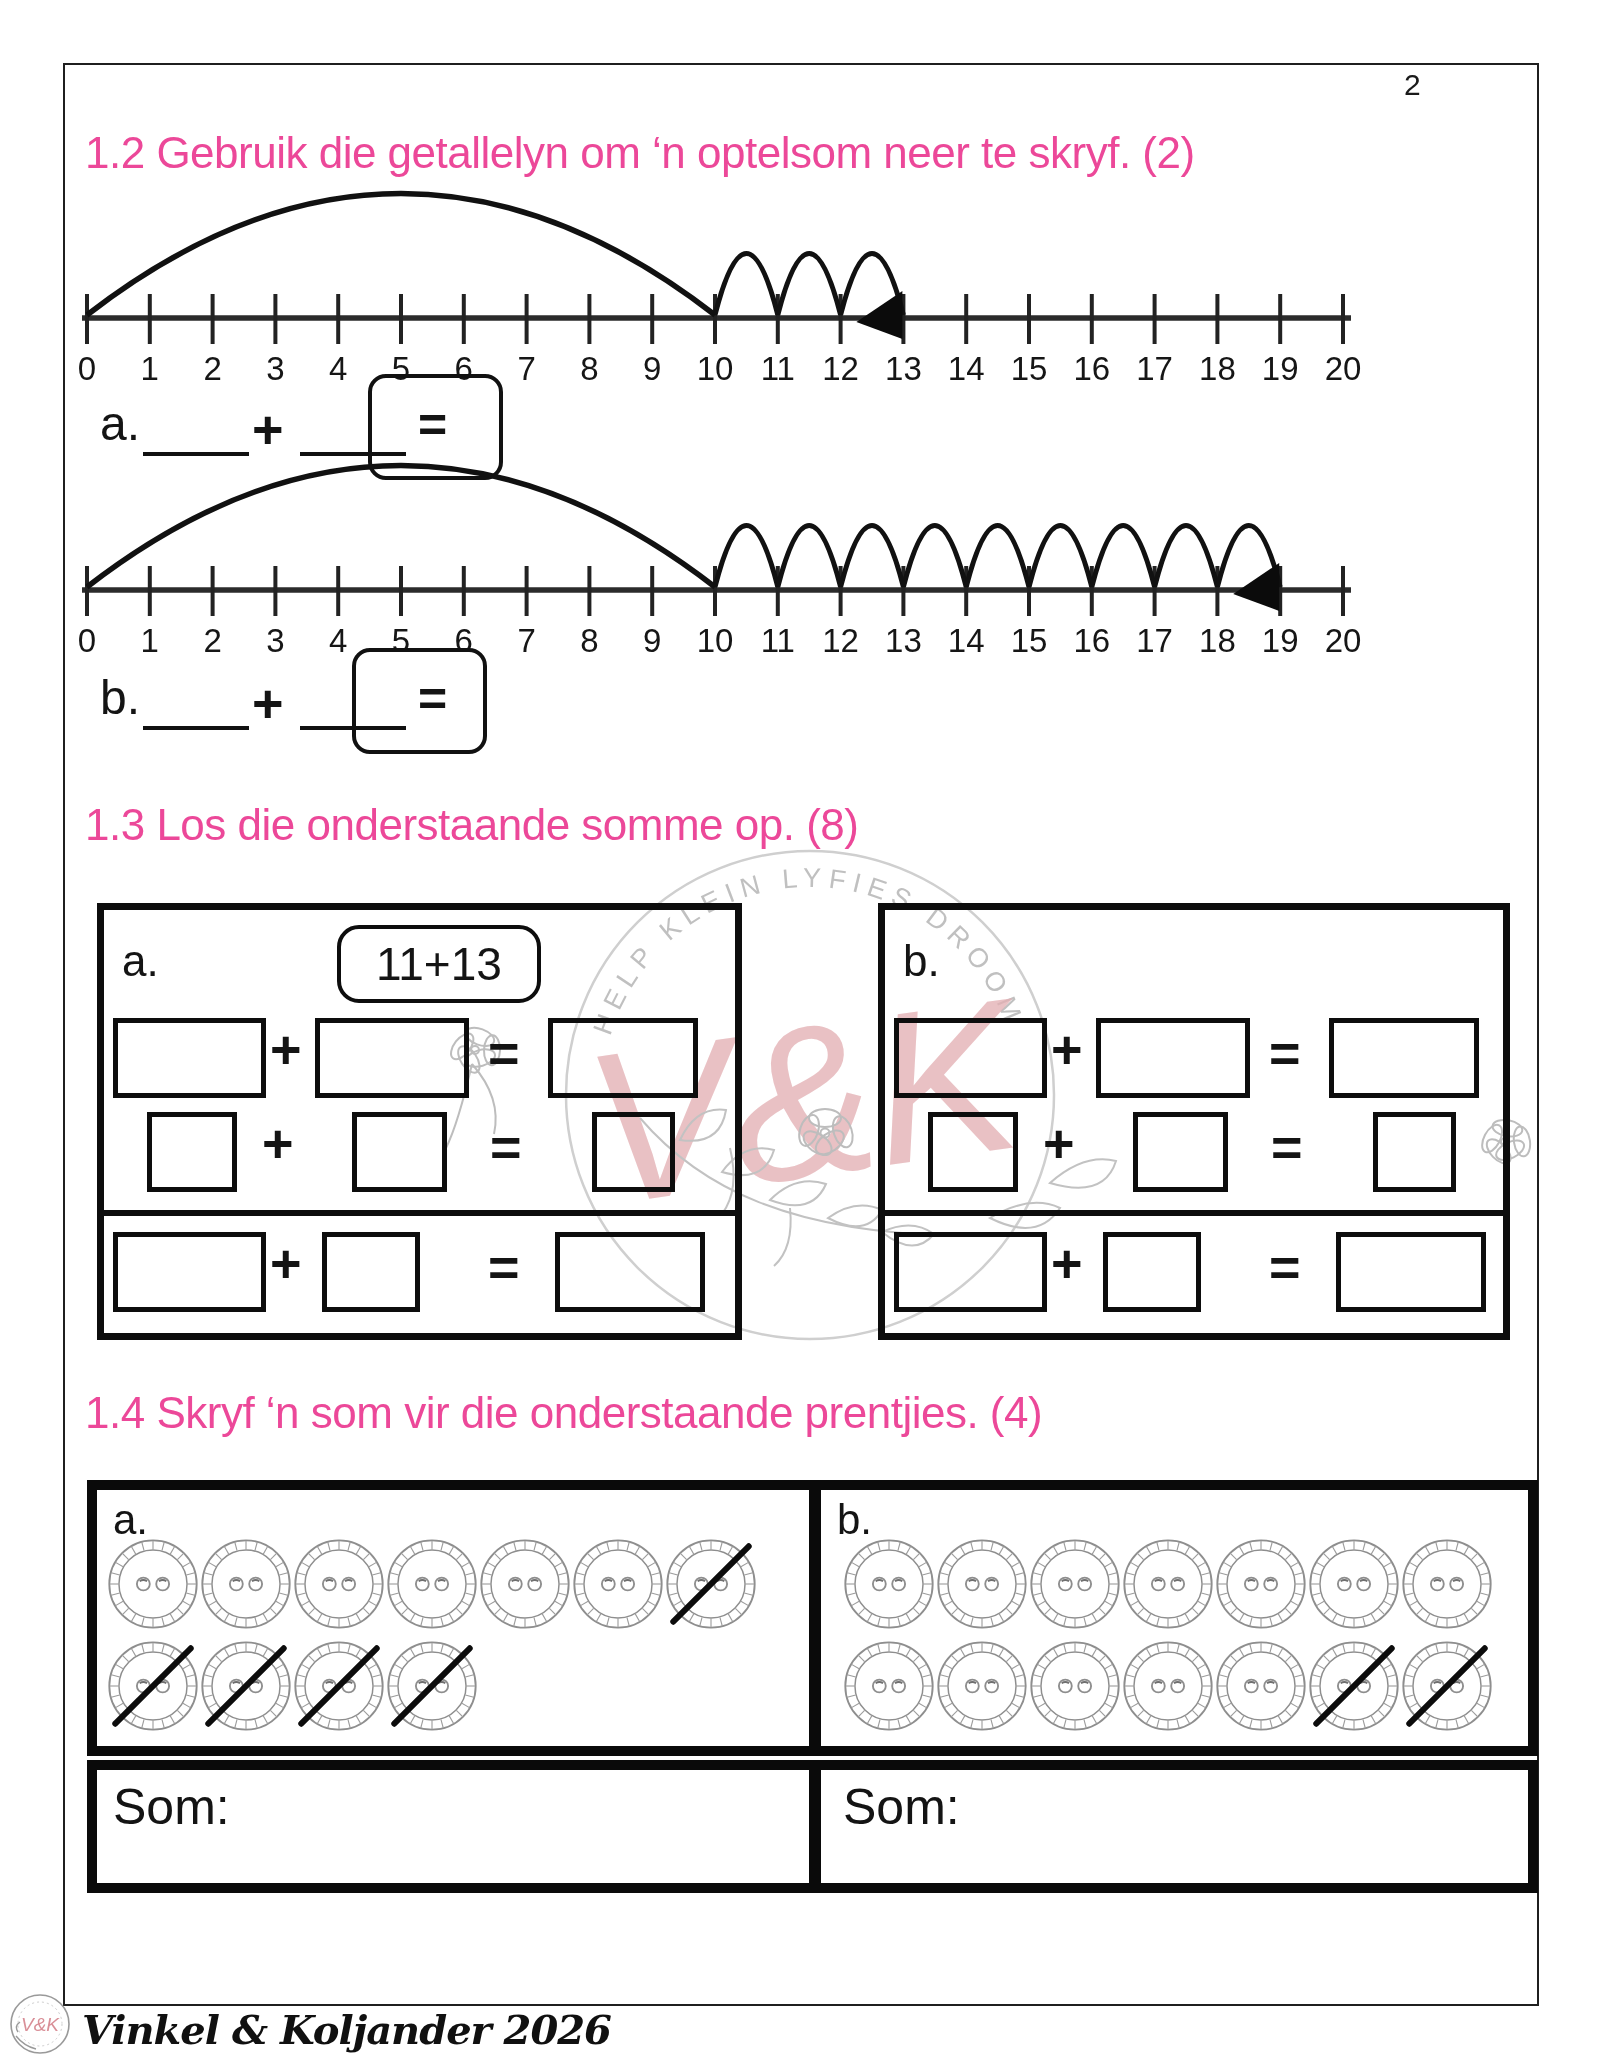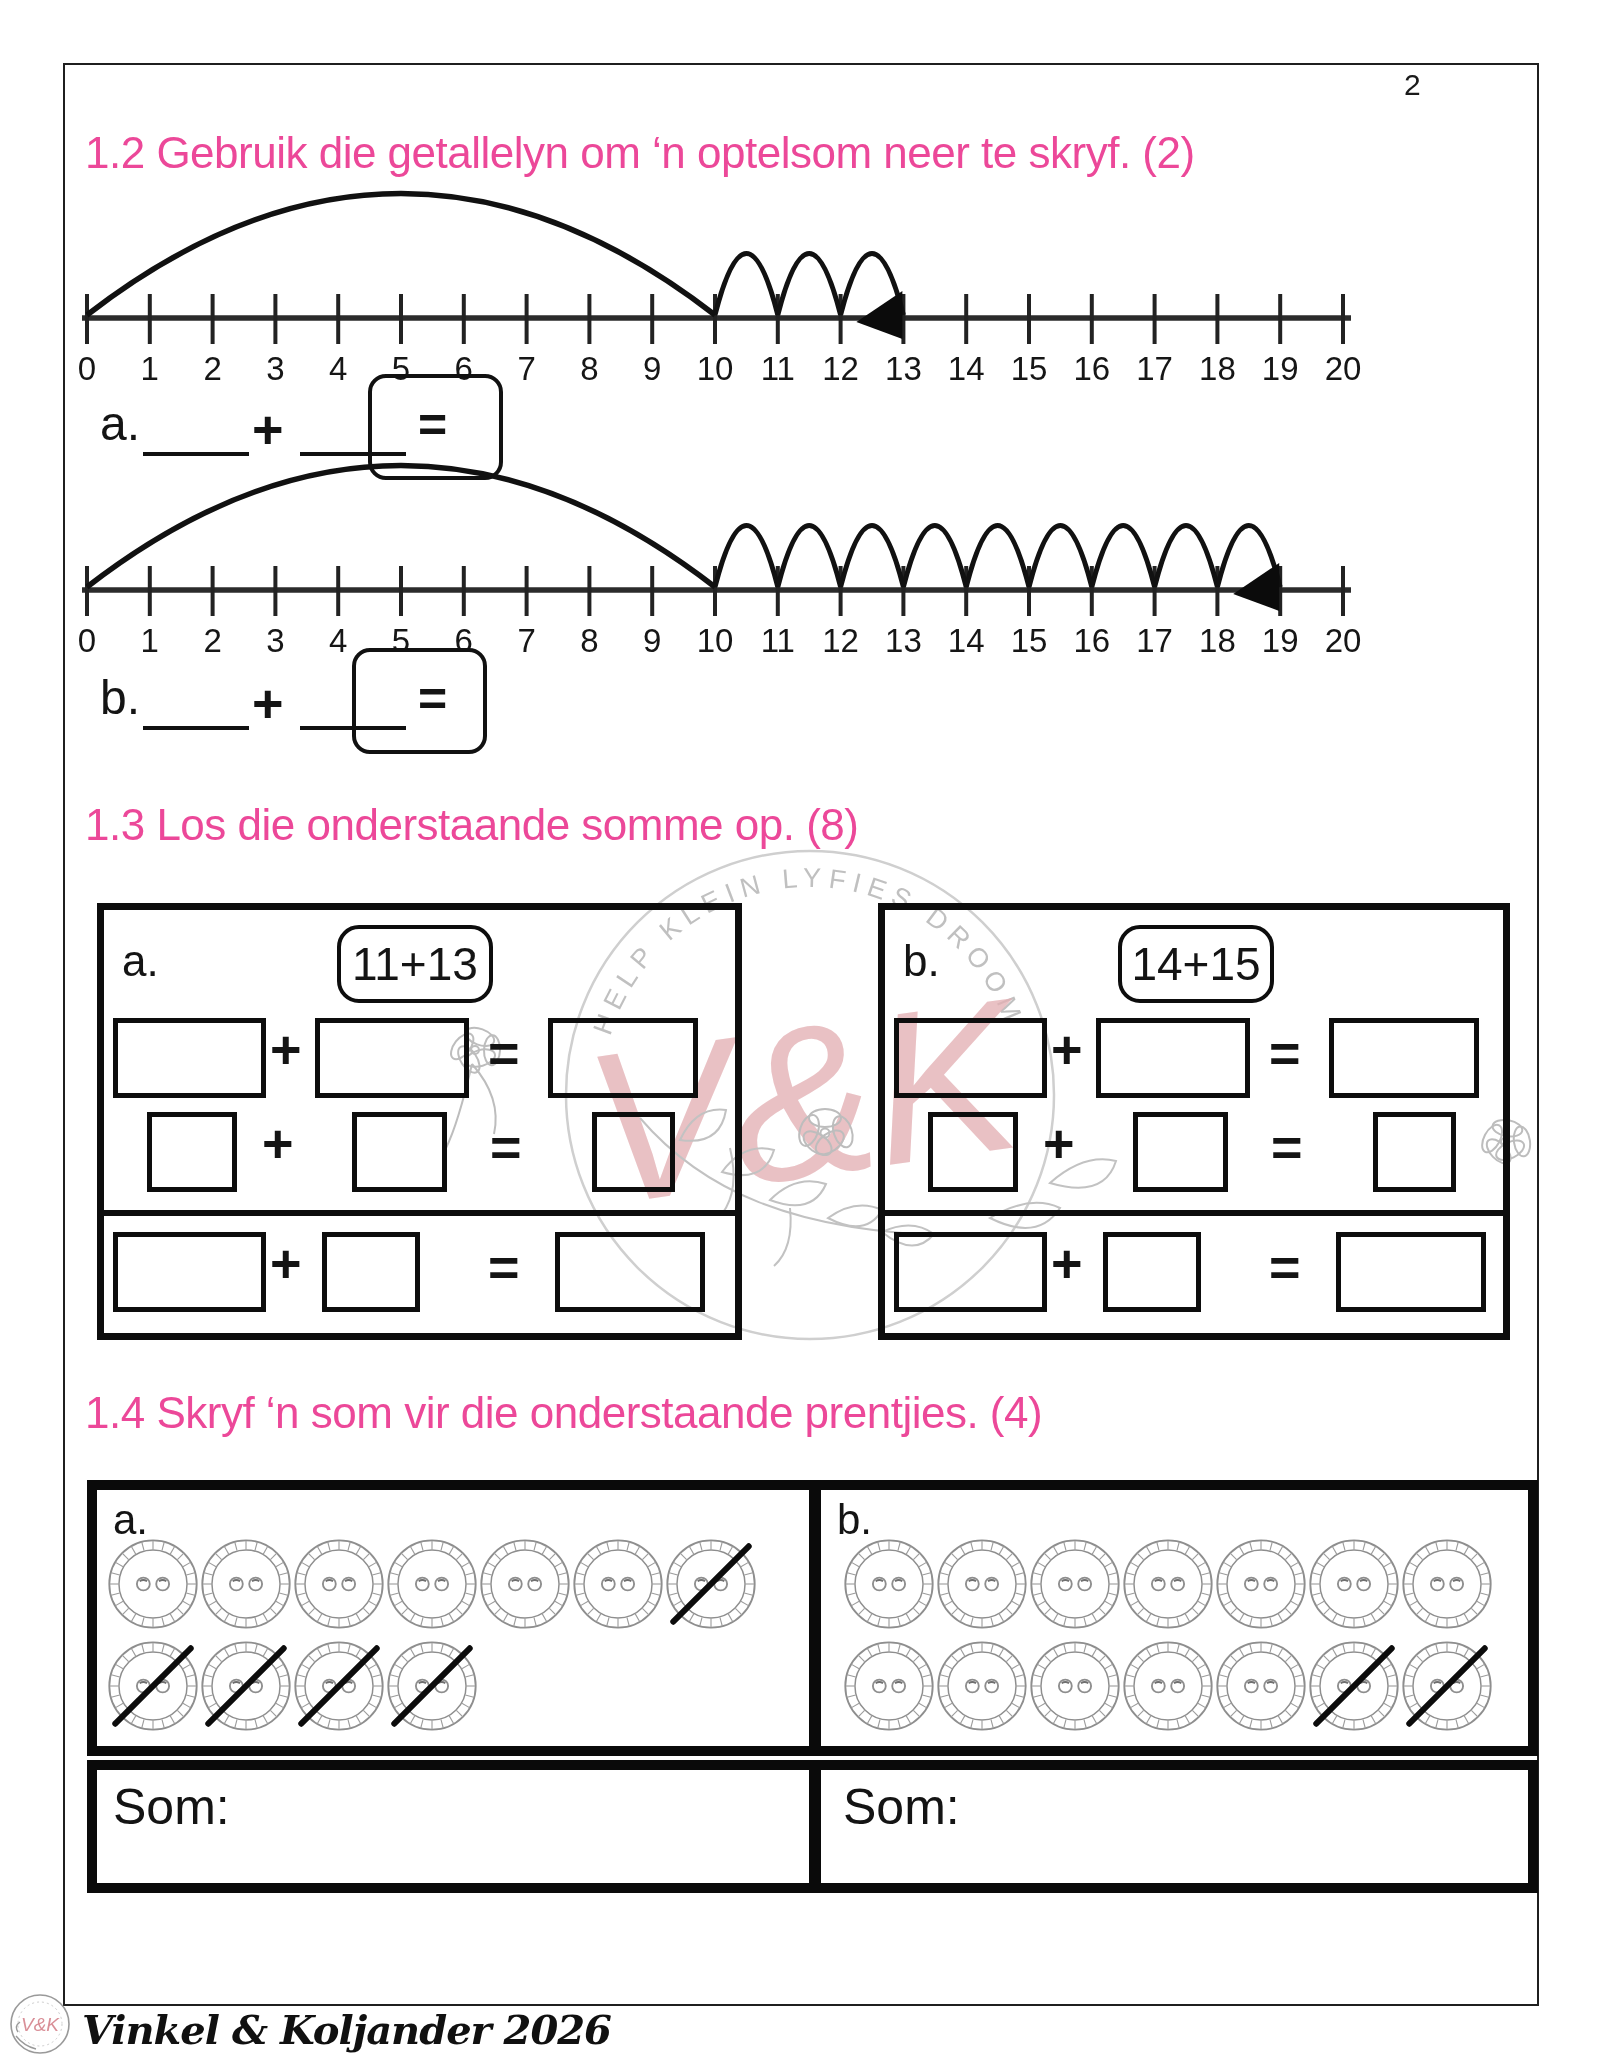--- a/index.html
+++ b/index.html
@@ -13,21 +13,21 @@
   .heading{font-size:44px;letter-spacing:-0.5px;color:#ec4899;white-space:nowrap;}
   
   .ans-label{font-size:48px;}
   .blank{height:0;border-bottom:4px solid #111;}
   .op-plus{font-size:54px;font-weight:600;}
   .op-eq{font-size:50px;font-weight:700;}
   .ans-box{border:4px solid #111;border-radius:18px;background:transparent;}
   
   .sumbox{position:absolute;height:437px;border:7px solid #0d0d0d;background:transparent;box-sizing:border-box;}
   .sumbox .sb-label{position:absolute;left:18px;top:26px;font-size:44px;}
-  .sumbox .sb-pill{position:absolute;left:233px;top:15px;width:156px;height:78px;border:4px solid #0d0d0d;
+  .sumbox .sb-pill{position:absolute;left:233px;top:15px;width:204px;height:78px;border:4px solid #0d0d0d;
     border-radius:22px;display:flex;align-items:center;justify-content:center;font-size:46px;box-sizing:border-box;}
   .cellbox{position:absolute;height:80px;border:5px solid #0d0d0d;background:transparent;box-sizing:border-box;}
   .sb-op{position:absolute;font-size:54px;font-weight:700;line-height:1;}
   .sb-divider{position:absolute;left:0;width:100%;height:6px;background:#0d0d0d;}
   
   .box14{position:absolute;left:87px;width:1451px;border:10px solid #0a0a0a;box-sizing:border-box;background:#fff;}
   .vdiv{position:absolute;top:0;bottom:0;left:712px;width:12px;background:#0a0a0a;}
   .cell-label{position:absolute;top:6px;font-size:42px;}
   .btn-row{position:absolute;display:flex;gap:1px;}
   .som-label{position:absolute;top:8px;font-size:50px;text-align:center;}
@@ -240,23 +240,20 @@
 
   <div class="cellbox" style="left:9px;top:322px;width:153px;"></div>
   <div class="sb-op" style="left:166px;top:326px;">+</div>
   <div class="cellbox" style="left:218px;top:322px;width:98px;"></div>
   <div class="sb-op" style="left:384px;top:330px;">=</div>
   <div class="cellbox" style="left:451px;top:322px;width:150px;"></div>
 </div>
 
 <div class="sumbox z2" style="left:878px;top:903px;width:632px;">
   <div class="sb-label">b.</div>
-  <div class="sb-pill">
-      <span>14+15</span>
-    </div>
   <div class="cellbox" style="left:9px;top:108px;width:153px;"></div>
   <div class="sb-op" style="left:166px;top:112px;">+</div>
   <div class="cellbox" style="left:211px;top:108px;width:154px;"></div>
   <div class="sb-op" style="left:384px;top:116px;">=</div>
   <div class="cellbox" style="left:444px;top:108px;width:150px;"></div>
 
   <div class="cellbox" style="left:43px;top:202px;width:90px;"></div>
   <div class="sb-op" style="left:158px;top:206px;">+</div>
   <div class="cellbox" style="left:248px;top:202px;width:95px;"></div>
   <div class="sb-op" style="left:386px;top:210px;">=</div>

